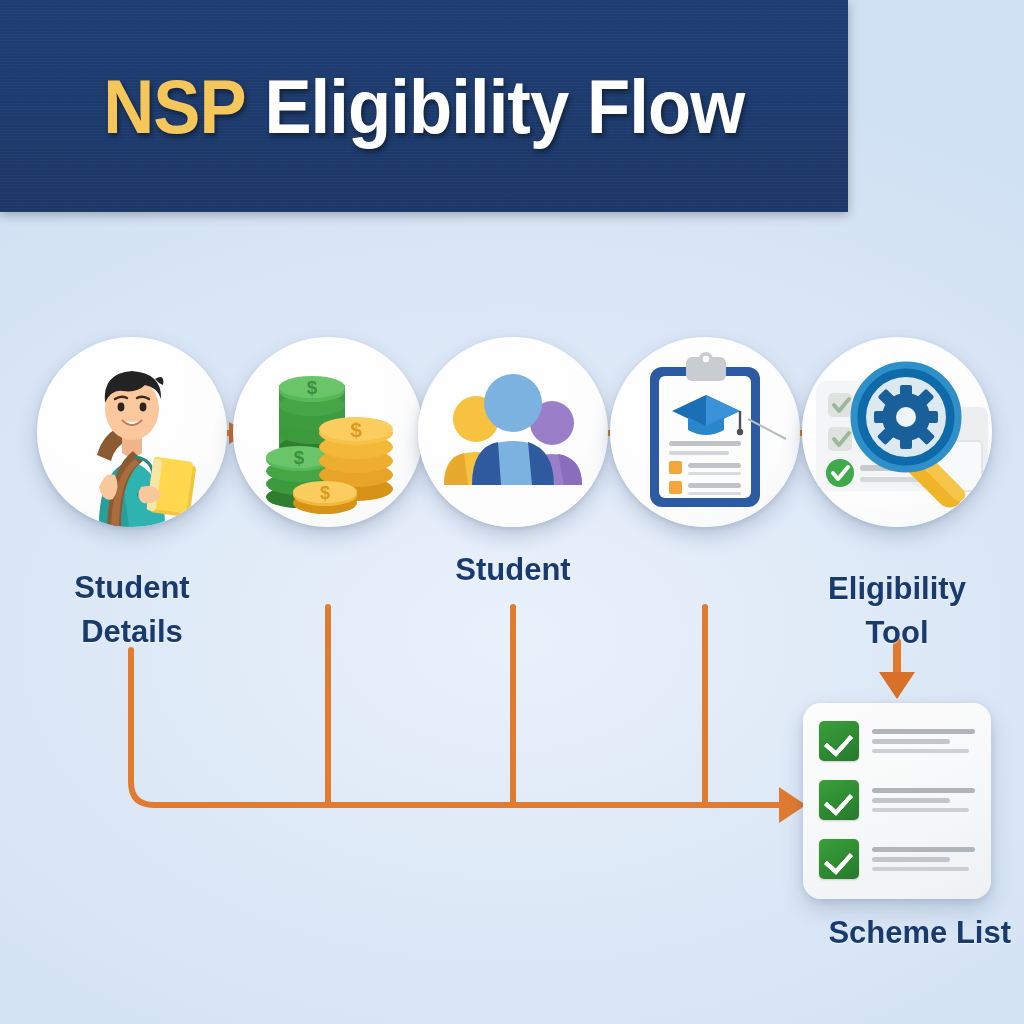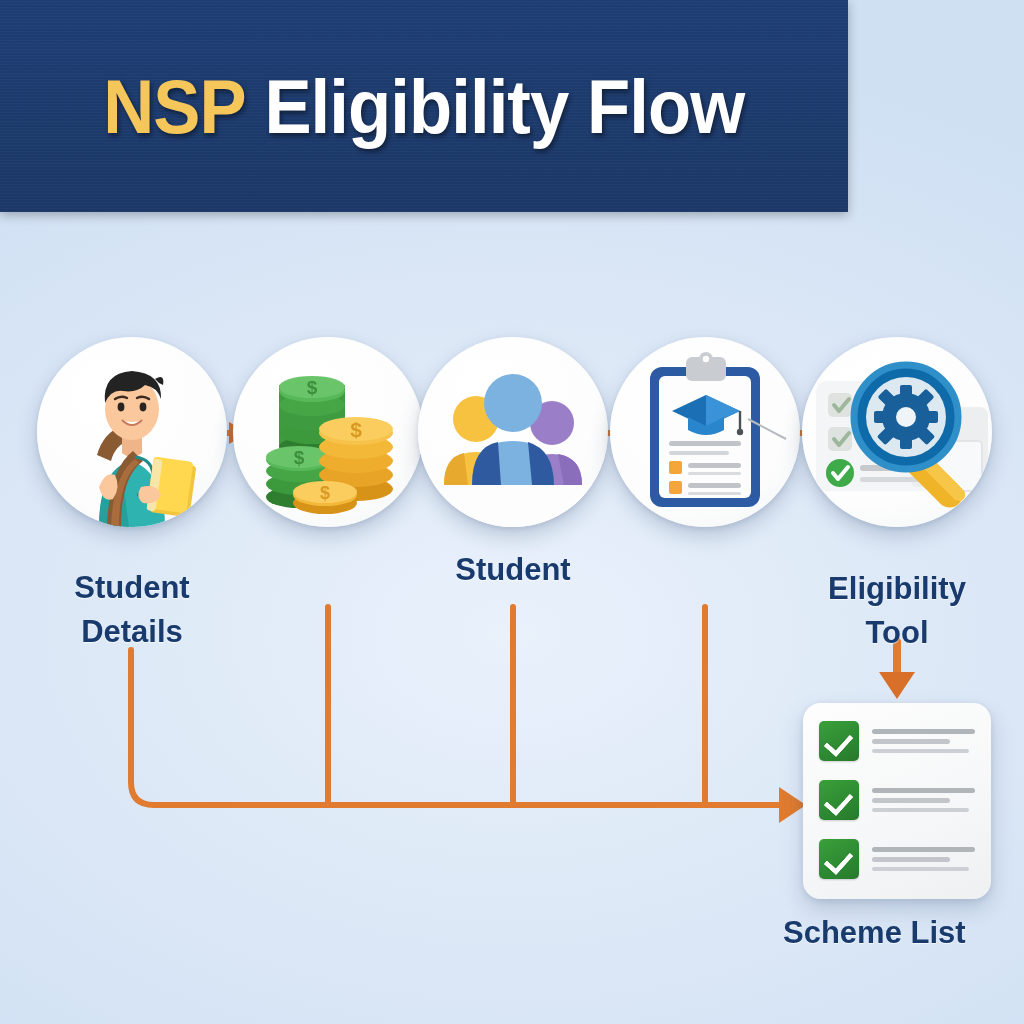--- a/index.html
+++ b/index.html
@@ -86,21 +86,21 @@
     width:12px;height:21px;border:solid #ffffff;border-width:0 5px 5px 0;
     transform:rotate(42deg);border-radius:1px;
   }
   .lines{flex:1;display:flex;flex-direction:column;gap:5px;}
   .ln{height:5px;border-radius:3px;background:#b9bdc2;}
   .ln.l1{width:100%;background:#b0b5ba;}
   .ln.l2{width:76%;background:#c2c6cb;}
   .ln.l3{width:94%;background:#ccd0d4;height:4px;}
 
   #scheme-label{
-    position:absolute;top:915px;left:783px;width:228px;text-align:left;
+    position:absolute;top:915px;left:783px;width:228px;text-align:right;
     color:#183a6d;font-size:31px;font-weight:bold;
     text-shadow:0 1px 1px rgba(255,255,255,.75);
   }
 </style>
 </head>
 <body>
 
 <div id="stage">
 
   <div id="header">

